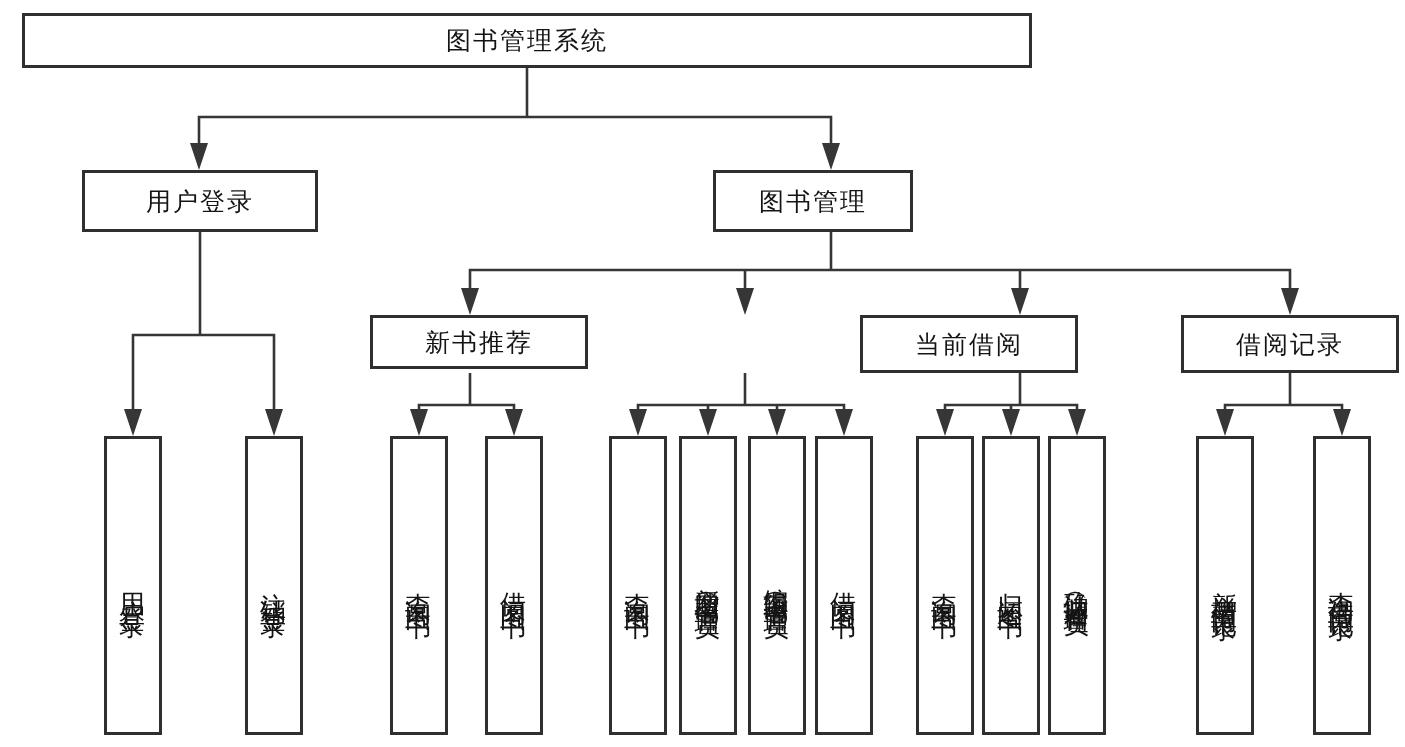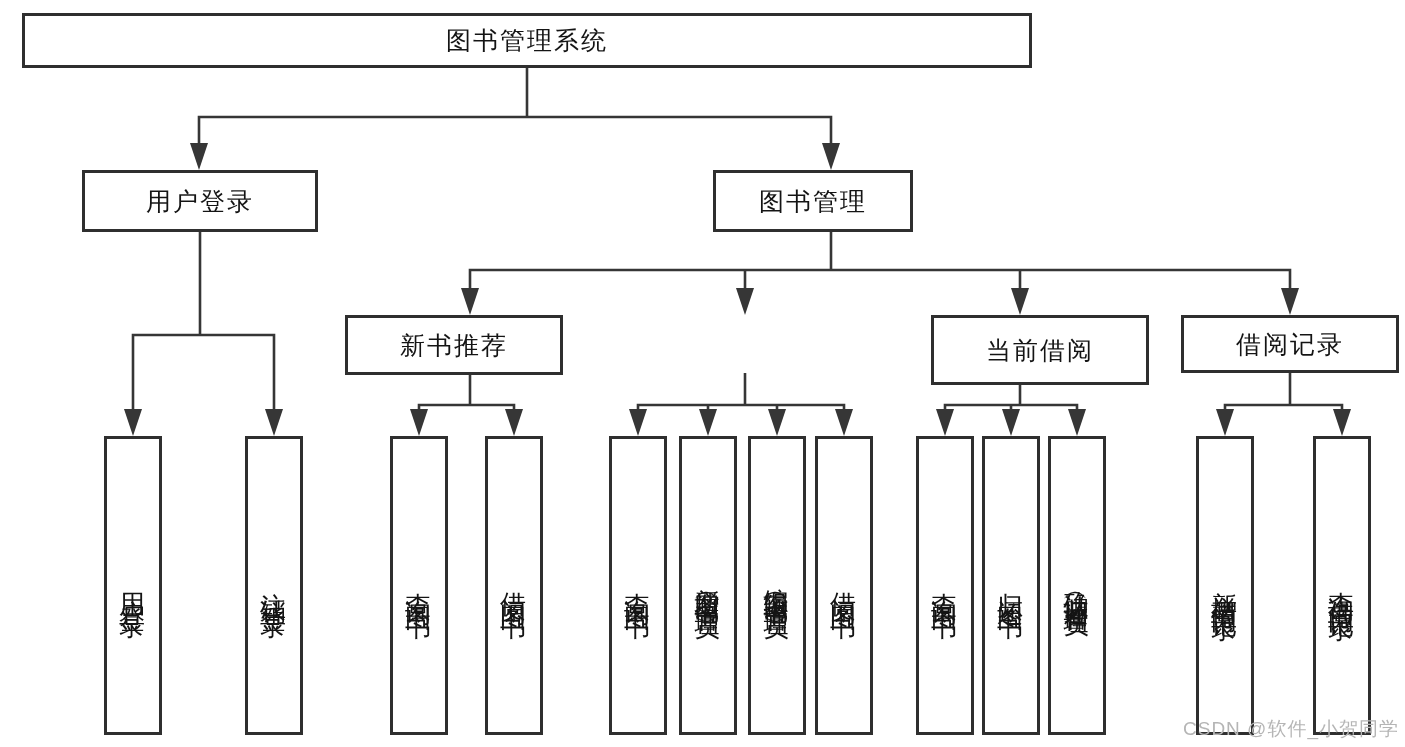--- a/index.html
+++ b/index.html
@@ -95,37 +95,36 @@
       <polygon points="1216,409 1234,409 1225,436"></polygon>
       <polygon points="1333,409 1351,409 1342,436"></polygon>
     </g>
   </svg>
 
   <div class="hbox" style="left:22px;top:13px;width:1010px;height:55px">图书管理系统</div>
 
   <div class="hbox" style="left:82px;top:170px;width:236px;height:62px">用户登录</div>
   <div class="hbox" style="left:713px;top:170px;width:200px;height:62px">图书管理</div>
 
-  <div class="hbox" style="left:345px;top:315px;width:218px;height:60px">新书推荐</div>
-  <div class="hbox" style="left:931px;top:315px;width:218px;height:70px">当前借阅</div>
+  <div class="hbox" style="left:370px;top:315px;width:218px;height:54px">新书推荐</div>
+  <div class="hbox" style="left:860px;top:315px;width:218px;height:58px">当前借阅</div>
   <div class="hbox" style="left:1181px;top:315px;width:218px;height:58px">借阅记录</div>
 
   <div class="leaf" style="left:104px">用户登录</div>
   <div class="leaf" style="left:245px">注销登录</div>
 
   <div class="leaf" style="left:390px">查询图书</div>
   <div class="leaf" style="left:485px">借阅图书</div>
 
   <div class="leaf" style="left:609px">查询图书</div>
   <div class="leaf" style="left:679px;letter-spacing:4px;font-size:25px">新增图书（管理员）</div>
   <div class="leaf" style="left:748px;letter-spacing:4px;font-size:25px">编辑图书（管理员）</div>
   <div class="leaf" style="left:815px">借阅图书</div>
 
   <div class="leaf" style="left:916px">查询图书</div>
   <div class="leaf" style="left:982px">归还图书</div>
   <div class="leaf" style="left:1048px;letter-spacing:3px;font-size:25px">确认归还（管理员）</div>
 
   <div class="leaf" style="left:1196px;letter-spacing:5px">新增借阅记录</div>
   <div class="leaf" style="left:1313px;letter-spacing:5px">查询借阅记录</div>
 
-  <div class="watermark">CSDN @软件_小贺同学</div>
 
 </div>
 
 </body></html>

